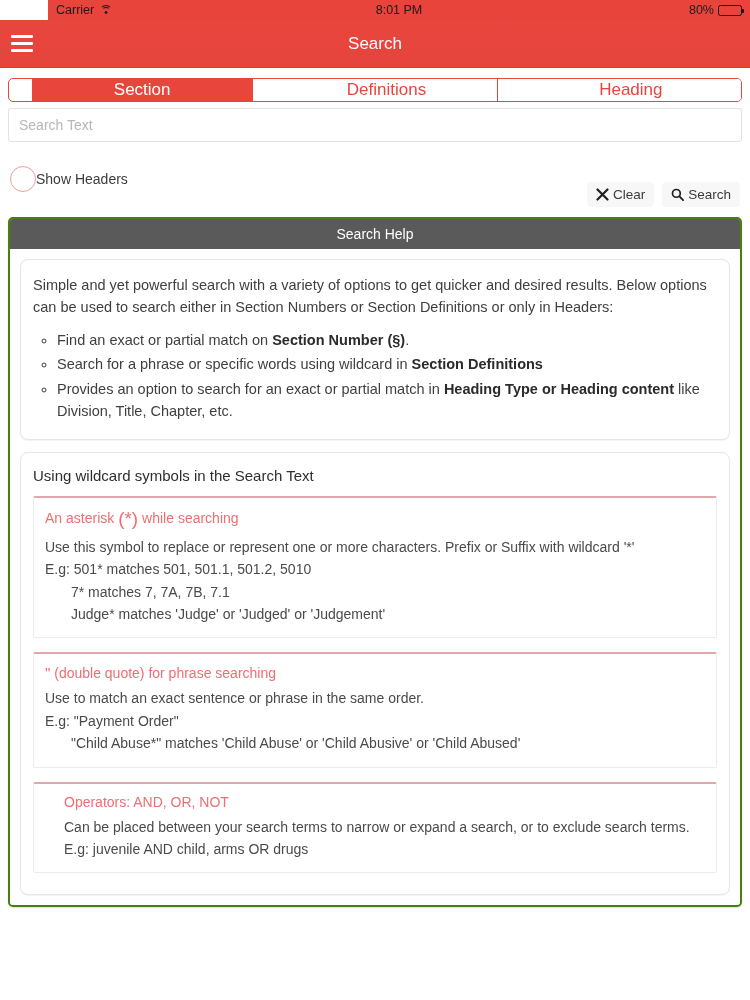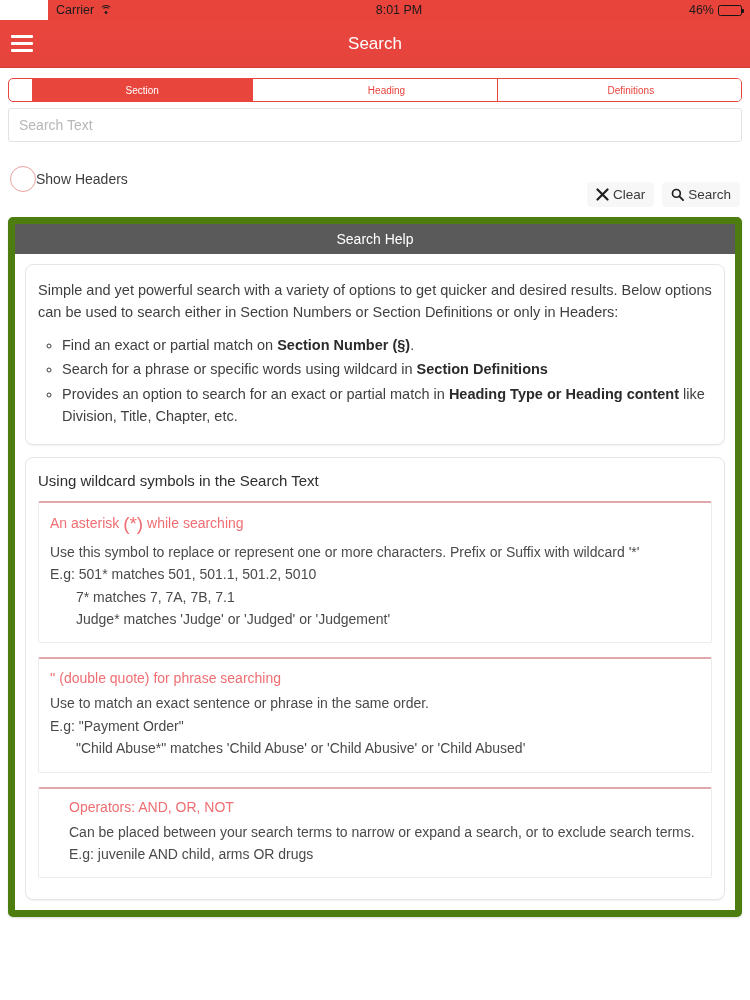--- a/index.html
+++ b/index.html
@@ -73,21 +73,21 @@
   }
 
   
   .seg-wrap { padding: 10px 8px 0 8px; background: #fff; }
   .segment {
     display: flex; width: 100%; height: 24px;
     border: 1px solid #e8453d; border-radius: 5px; overflow: hidden;
   }
   .seg-btn {
     flex: 1; display: flex; align-items: center; justify-content: center;
-    font-size: 10px; color: #e8453d; background: #fff; cursor: pointer;
+    font-size: 17px; color: #e8453d; background: #fff; cursor: pointer;
     border-right: 1px solid #e8453d;
     margin-left: 23px;
   }
   .seg-btn:last-child { border-right: none; }
   .seg-btn.active { background: #e8453d; color: #fff; }
 
   
   .search-row { padding: 6px 8px 0 8px; }
   .search-input {
     width: 100%; height: 34px; border: 1px solid #e2e2e2;
@@ -112,21 +112,21 @@
   .icon-btn {
     display: flex; align-items: center; gap: 4px;
     background: #f7f7f7; border: none; border-radius: 4px;
     padding: 5px 9px; font-size: 13.5px; color: #3a3a3a; cursor: pointer;
     font-family: "Liberation Sans", sans-serif;
   }
   .icon-btn svg { display: block; }
 
   
   .help-panel {
-    margin: 0 8px; border: 7px solid #4d7c0f; border-radius: 5px;
+    margin: 0 8px; border: 2px solid #4d7c0f; border-radius: 5px;
     overflow: hidden; background: #5eead4;
     box-shadow: 0 1px 2px rgba(0,0,0,.14);
   }
   .help-header {
     background: #5a5a5a; color: #fff; text-align: center;
     font-size: 14px; padding: 7px 0;
   }
   .help-body { padding: 10px; background: #fff; }
 
   .card {
@@ -172,39 +172,39 @@
   <div class="sb-left">
     <span>Carrier</span>
     <span class="wifi-ico">
         <i></i>
         <i></i>
         <i></i>
       </span>
   </div>
   <div class="sb-center">8:01 PM</div>
   <div class="sb-right">
-    <span>46%</span>
+    <span>80%</span>
     <span class="battery"><span class="lvl"></span></span>
   </div>
 </div>
 
 <div class="navbar">
   <div class="hamburger">
     <span></span>
       <span></span>
       <span></span>
   </div>
   <div class="nav-title">Search</div>
 </div>
 
 <div class="seg-wrap">
   <div class="segment">
     <div class="seg-btn active">Section</div>
+    <div class="seg-btn">Definitions</div>
     <div class="seg-btn">Heading</div>
-    <div class="seg-btn">Definitions</div>
   </div>
 </div>
 
 <div class="search-row">
   <input class="search-input" type="text" placeholder="Search Text" style="">
 </div>
 
 <div class="options-row">
   <div class="checkwrap">
     <span class="circle-toggle"></span>

